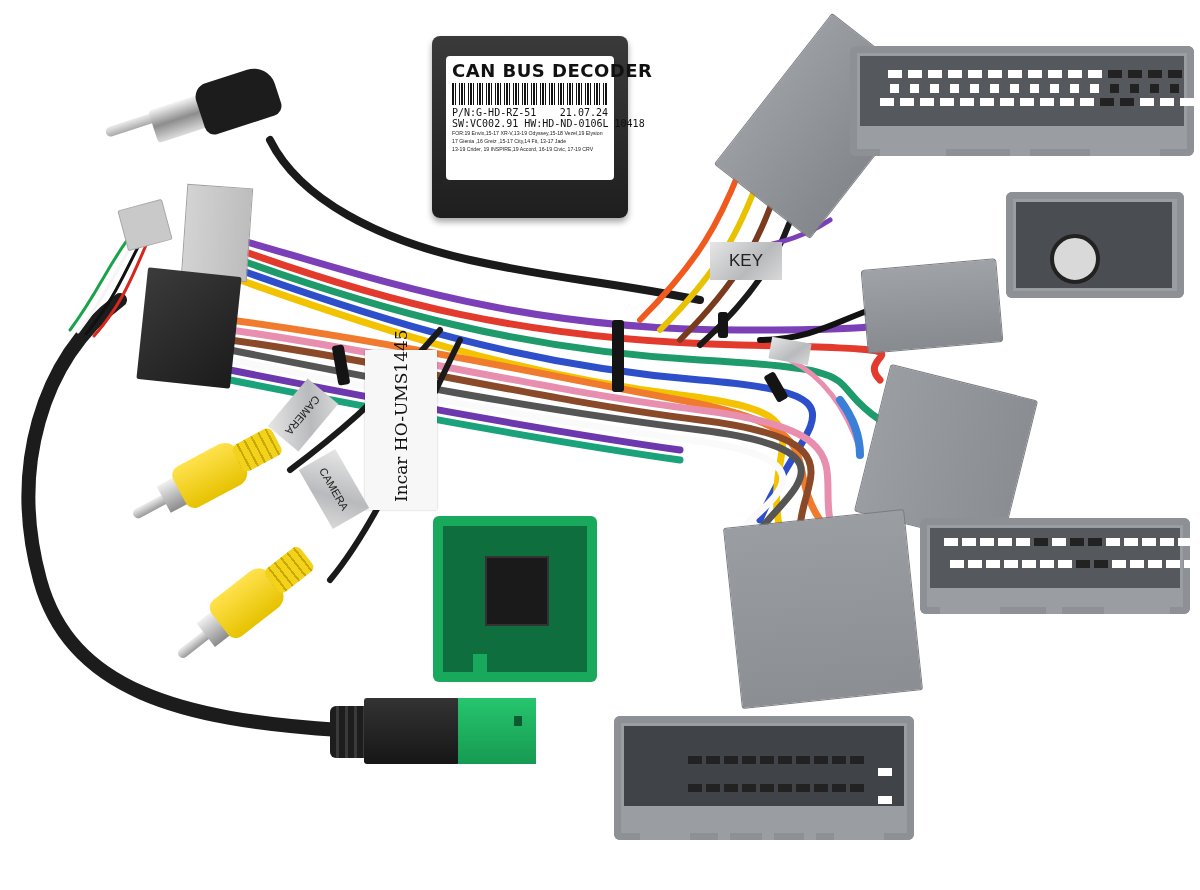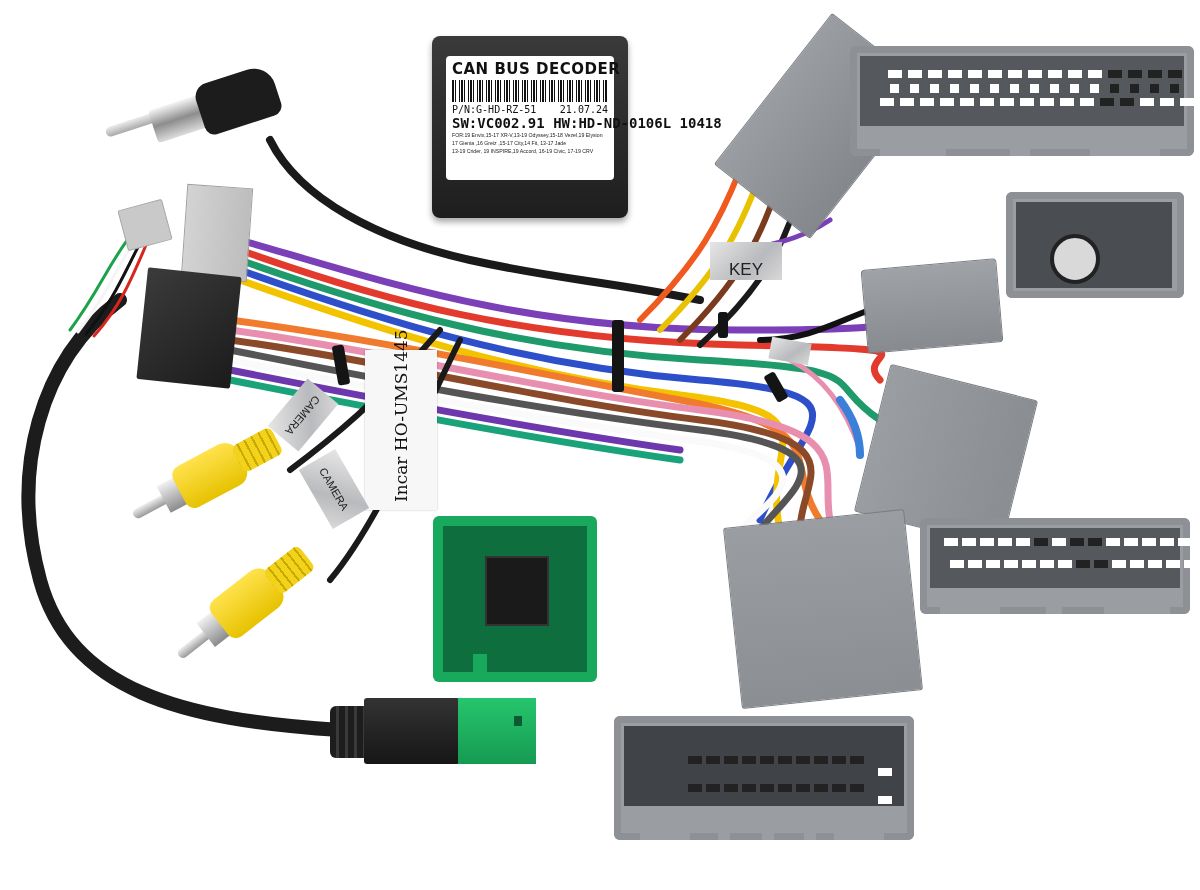--- a/index.html
+++ b/index.html
@@ -2,24 +2,24 @@
 <html><head>
 <meta charset="utf-8">
 <style>
   html,body{margin:0;padding:0;background:#ffffff;}
   body{width:1200px;height:890px;position:relative;overflow:hidden;font-family:"Liberation Sans",sans-serif;}
   .abs{position:absolute;}
   svg.wires{position:absolute;left:0;top:0;width:1200px;height:890px;}
   
   .decoder{left:432px;top:36px;width:196px;height:182px;background:linear-gradient(#3a3a3a,#1e1e1e);border-radius:8px;box-shadow:0 4px 6px rgba(0,0,0,.35);}
   .decoder .label{position:absolute;left:14px;top:20px;width:168px;height:124px;background:#fff;border-radius:4px;padding:4px 6px;box-sizing:border-box;}
-  .decoder .title{font-family:"DejaVu Sans",sans-serif;font-weight:bold;font-size:15px;letter-spacing:.5px;color:#111;text-align:center;white-space:nowrap;}
+  .decoder .title{font-family:"DejaVu Sans",sans-serif;font-weight:bold;font-size:18px;letter-spacing:.5px;color:#111;text-align:center;white-space:nowrap;}
   .barcode{height:22px;margin:2px 0;background:repeating-linear-gradient(90deg,#111 0 2px,#fff 2px 3px,#111 3px 4px,#fff 4px 7px,#111 7px 8px,#fff 8px 9px);}
   .decoder .pn{font-family:"DejaVu Sans Mono",monospace;font-size:10px;color:#111;display:flex;justify-content:space-between;white-space:nowrap;}
-  .decoder .sw{font-family:"DejaVu Sans Mono",monospace;font-size:14px;color:#111;white-space:nowrap;font-weight:bold;}
+  .decoder .sw{font-family:"DejaVu Sans Mono",monospace;font-size:10px;color:#111;white-space:nowrap;}
   .decoder .for{font-family:"Liberation Sans",sans-serif;font-size:5.2px;color:#222;line-height:8px;white-space:nowrap;}
   
   .grey{background:#8f9297;border:1px solid #7a7d82;}
   .face{background:#9a9da2;border-radius:6px;box-shadow:inset 0 0 0 7px #8d9095;}
   .face .inner{position:absolute;left:10px;top:10px;right:10px;bottom:30px;background:#55585c;}
   .pins{position:absolute;display:flex;gap:6px;}
   .pin{width:14px;height:8px;background:#fff;}
   .pin.sq{width:9px;height:9px;}
   .pin.d{background:#222;}
   .tab{position:absolute;bottom:0;background:#9a9da2;}
@@ -107,21 +107,21 @@
   <div class="abs" style="left:-40px;top:66px;width:152px;text-align:center;font-family:'DejaVu Serif',serif;font-size:17px;color:#111;transform:rotate(-90deg);white-space:nowrap;">Incar HO-UMS1445</div>
 </div>
 
 <div class="abs tag" style="left:272px;top:395px;width:62px;height:40px;transform:rotate(-50deg);font-size:11px;display:flex;align-items:center;justify-content:center;">
   <span style="transform:rotate(180deg);">CAMERA</span>
 </div>
 <div class="abs tag" style="left:300px;top:468px;width:68px;height:42px;transform:rotate(60deg);font-size:11px;display:flex;align-items:center;justify-content:center;">
   <span>CAMERA</span>
 </div>
 
-<div class="abs tag" style="left:710px;top:242px;width:72px;height:38px;font-size:17px;display:flex;align-items:flex-end;justify-content:center;">
+<div class="abs tag" style="left:710px;top:242px;width:72px;height:38px;font-size:17px;display:flex;align-items:center;justify-content:center;">
   <span>KEY</span>
 </div>
 <div class="abs tag" style="left:770px;top:340px;width:40px;height:22px;transform:rotate(10deg);"></div>
 
 <div class="abs" style="left:136px;top:470px;width:170px;height:100px;transform:rotate(-28deg);transform-origin:left center;">
   <div class="abs" style="left:0;top:40px;width:46px;height:10px;background:linear-gradient(#eee,#999);border-radius:5px;"></div>
   <div class="abs" style="left:34px;top:30px;width:24px;height:30px;background:linear-gradient(#f1f1f1,#8b8b8b);"></div>
   <div class="abs" style="left:52px;top:22px;width:70px;height:46px;background:linear-gradient(#ffe24d,#e6c200);border-radius:10px 14px 14px 10px;"></div>
   <div class="abs" style="left:118px;top:30px;width:44px;height:30px;background:repeating-linear-gradient(90deg,#f2d21a 0 6px,#c9a800 6px 8px);border-radius:6px;"></div>
 </div>

